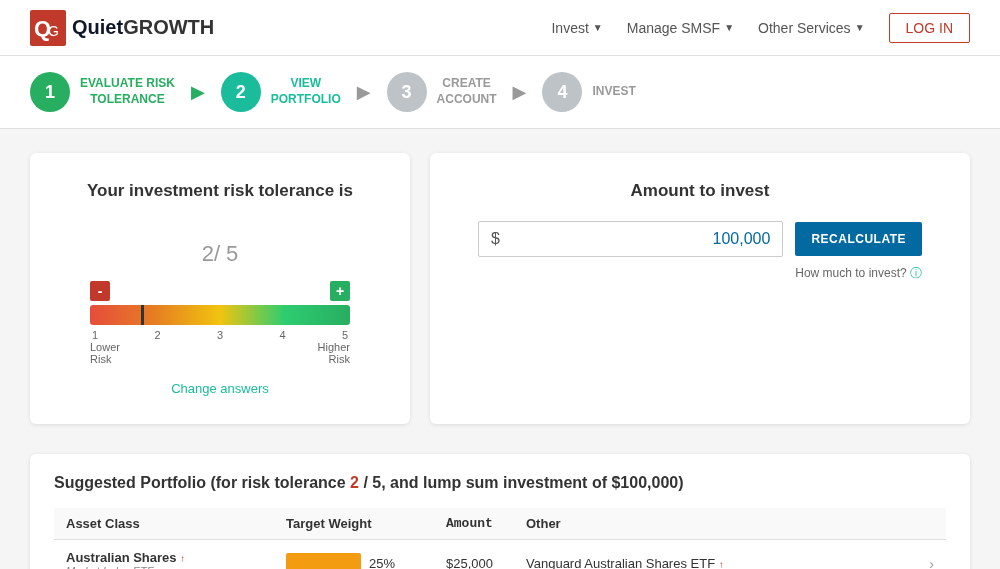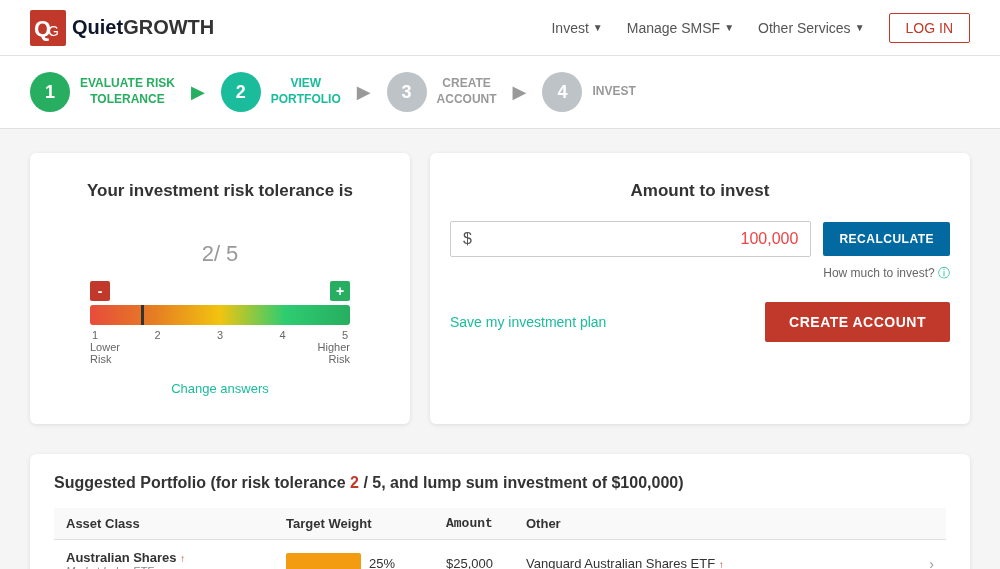--- a/index.html
+++ b/index.html
@@ -108,21 +108,21 @@
     .cards-row {
       display: flex;
       gap: 20px;
       margin-bottom: 30px;
     }
 
     .card {
       background: #fff;
       border-radius: 6px;
       box-shadow: 0 1px 4px rgba(0,0,0,0.1);
-      padding: 28px 20px;
+      padding: 28px 48px;
     }
 
     .card-left {
       flex: 1;
       max-width: 380px;
     }
 
     .card-right {
       flex: 1;
     }
@@ -246,21 +246,21 @@
     }
     .dollar-sign {
       color: #555;
       font-size: 16px;
       margin-right: 8px;
     }
     .amount-input {
       border: none;
       outline: none;
       font-size: 16px;
-      color: #ef4444;
+      color: #0369a1;
       width: 100%;
       text-align: right;
     }
 
     .recalculate-btn {
       background: #0369a1;
       color: #fff;
       border: none;
       padding: 10px 16px;
       font-size: 12px;
@@ -492,24 +492,20 @@
         <div class="amount-input-wrapper">
           <span class="dollar-sign">$</span>
           <input class="amount-input" type="text" value="100,000" style="">
         </div>
         <button class="recalculate-btn">RECALCULATE</button>
       </div>
       <div class="how-much">
         <span>How much to invest?</span>
         <span class="how-much-link"> ⓘ</span>
       </div>
-      <div class="action-row">
-        <span class="save-plan">Save my investment plan</span>
-        <button class="create-account-btn">CREATE ACCOUNT</button>
-      </div>
     </div>
   </div>
 
   <div class="portfolio-section">
     <div class="portfolio-title">
       Suggested Portfolio (for risk tolerance <span class="highlight">2</span> / 5, and lump sum investment of <span>$100,000</span>)
     </div>
     <table class="portfolio-table">
       <thead>
         <tr>

